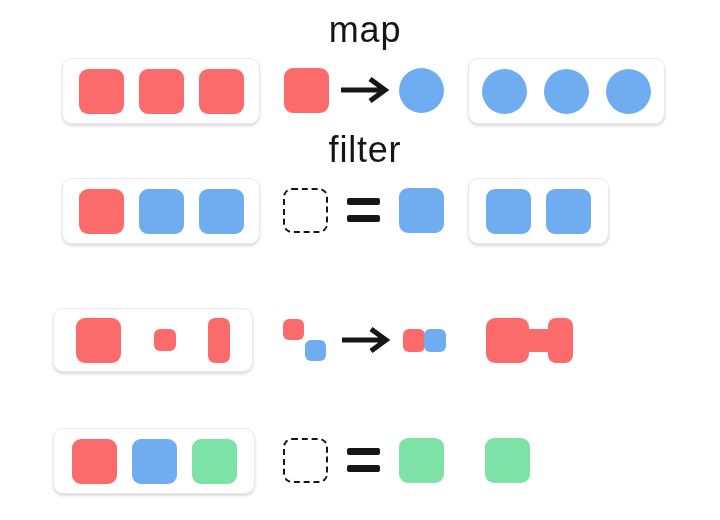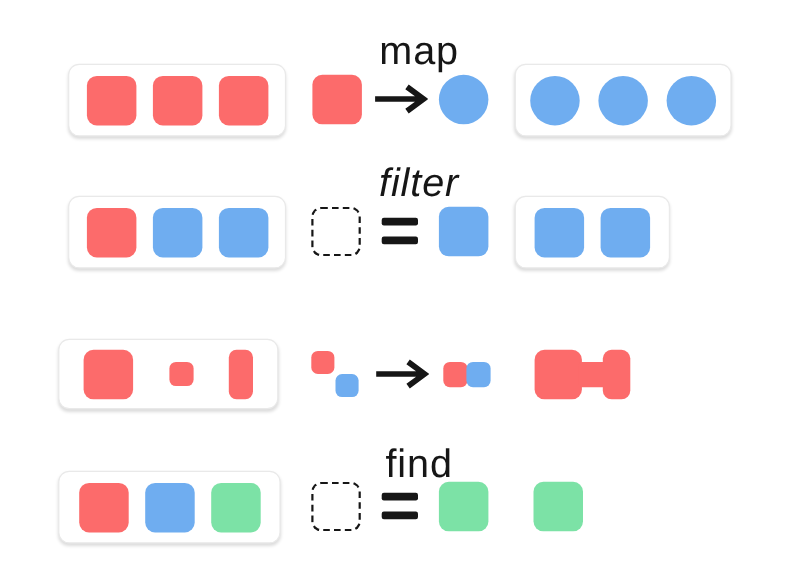--- a/index.html
+++ b/index.html
@@ -2,26 +2,26 @@
 <html><head>
 <meta charset="utf-8">
 <style>
   html,body{margin:0;padding:0;background:#ffffff;}
   .page{
     position:relative;width:720px;height:520px;background:#ffffff;overflow:hidden;
     font-family:"Liberation Sans", sans-serif;
   }
   .row{position:absolute;left:0;width:720px;}
   .row-0{top:8px;height:114px;}
-  .row-1{top:128px;height:114px;font-style:italic;}
+  .row-1{top:128px;height:114px;}
   .row-2{top:260px;height:114px;}
   .row-3{top:384px;height:110px;}
 
   .title{
-    position:absolute;top:0;left:255px;width:220px;margin:16px;
+    position:absolute;top:0;left:255px;width:220px;margin:0;
     text-align:center;font-size:36px;font-weight:300;line-height:44px;
     letter-spacing:0.8px;color:var(--ink,#161616);
   }
 
   .zone{position:absolute;height:64px;display:flex;align-items:center;}
   .row-0 .zone{top:50px;} .row-1 .zone{top:50px;}
   .row-2 .zone{top:48px;} .row-3 .zone{top:44px;}
 
   .zone-input{left:56px;width:200px;justify-content:center;gap:15px;}
   .zone-op{left:277px;width:186px;gap:10px;padding-left:7px;box-sizing:border-box;}
@@ -143,21 +143,20 @@
     <div class="zone zone-output">
         <div class="dumbbell">
           <div class="d1" style="background: rgb(252, 107, 107);"></div>
           <div class="bridge" style="background: rgb(252, 107, 107);"></div>
           <div class="d2" style="background: rgb(252, 107, 107);"></div>
         </div>
       </div>
   </section>
 
   <section class="row row-3">
-    <h2 class="title">find</h2>
     <div class="zone zone-input card">
         <div class="sq" style="background: rgb(252, 107, 107);"></div>
         <div class="sq" style="background: rgb(111, 173, 240);"></div>
         <div class="sq" style="background: rgb(124, 226, 166);"></div>
       </div>
     <div class="zone zone-op">
         <div class="dashed"></div>
         <div class="equals">
           <div class="bar"></div>
           <div class="bar"></div>

